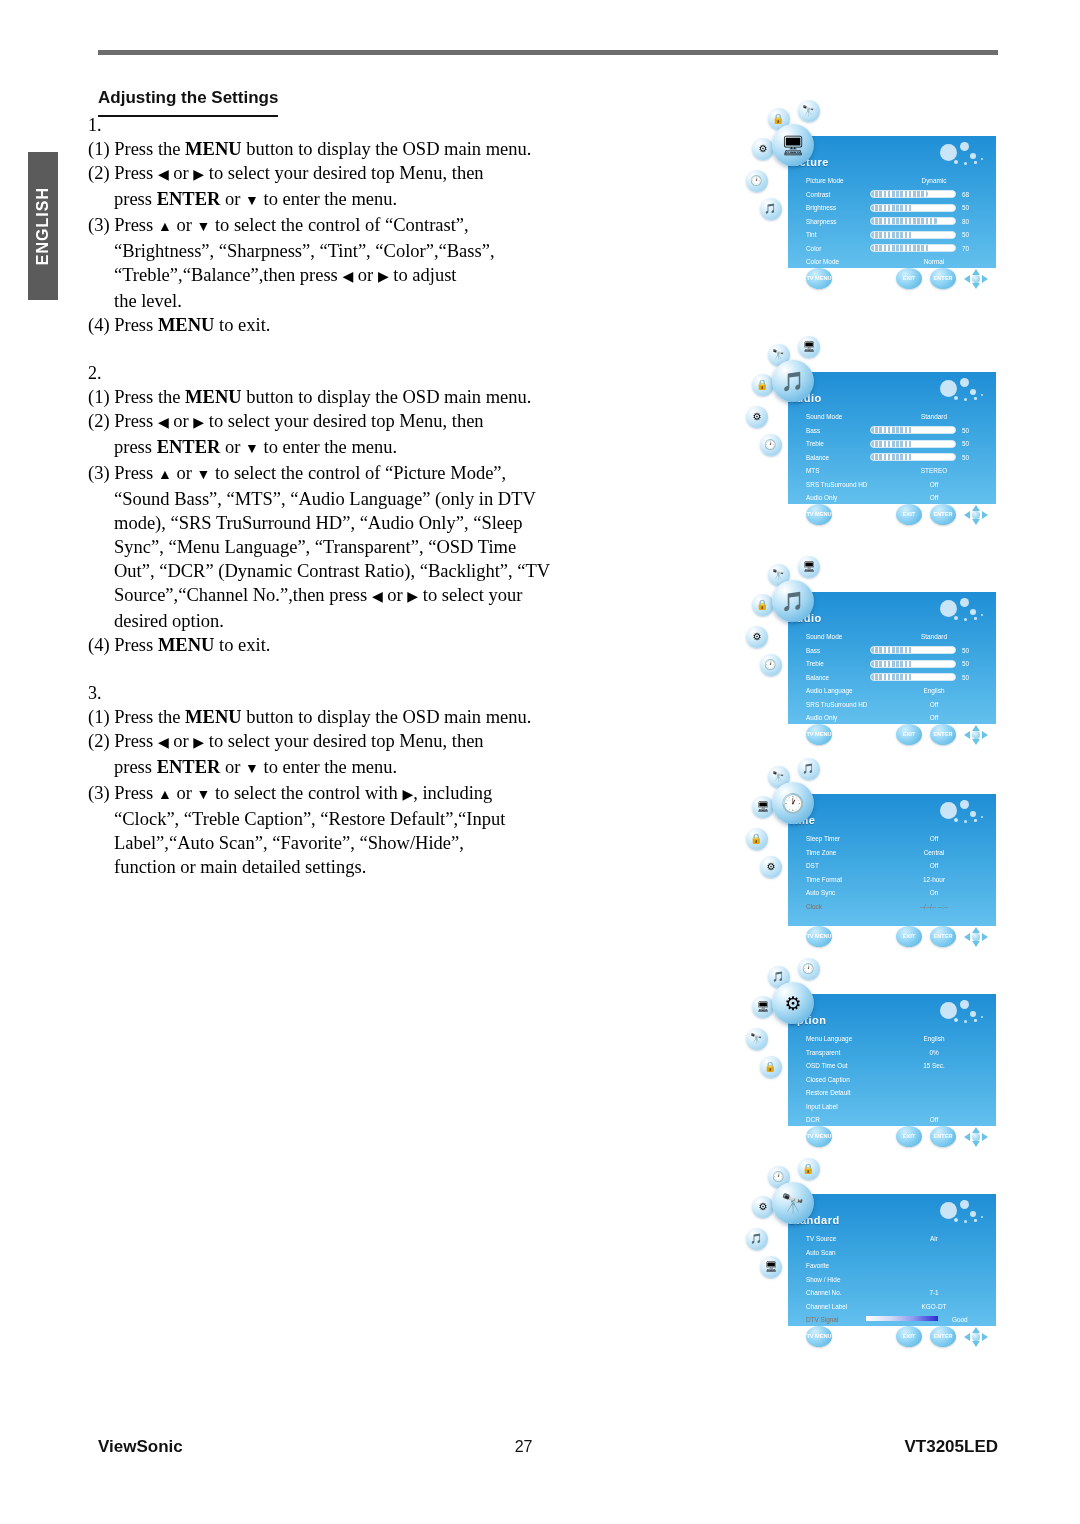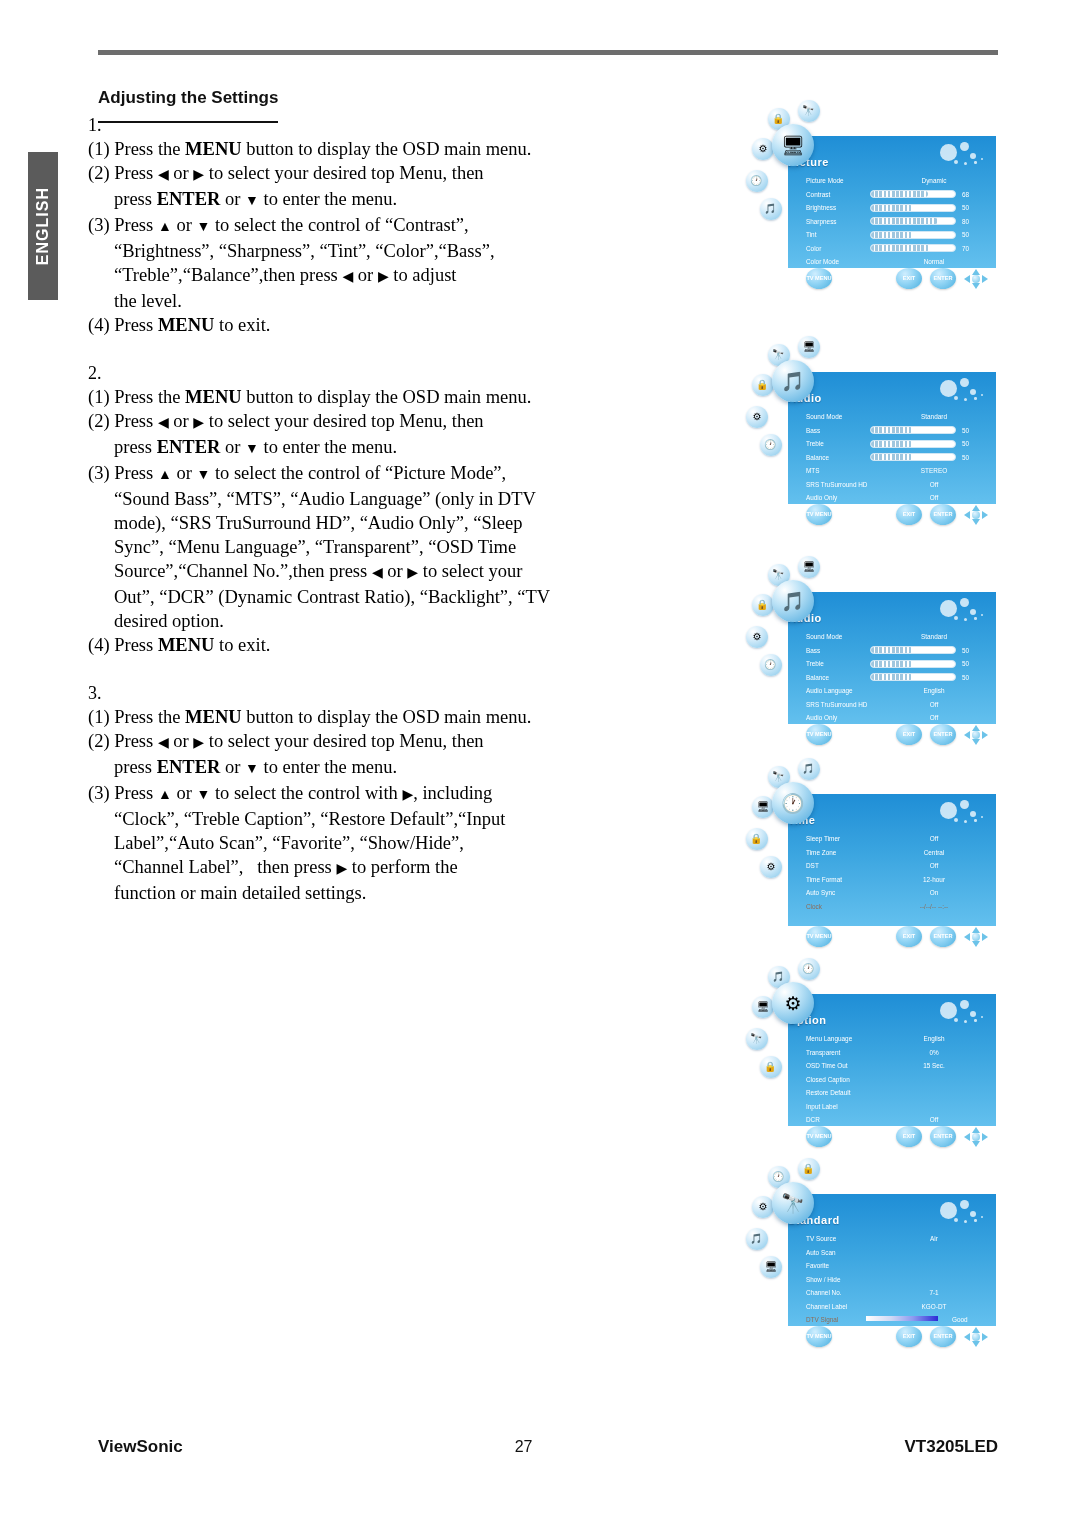--- a/index.html
+++ b/index.html
@@ -39,21 +39,21 @@
     letter-spacing:0px; line-height:30px;
   }
   .title-rule{
     margin-top:6px; height:5px; background:#6d6d6d; width:900px;
   }
   .section-title{
     position:absolute; left:98px; top:88px;
     font-family:"Liberation Sans", sans-serif;
     font-weight:bold; font-size:17px; color:#111;
     border-bottom:2px solid #111;
-    padding-bottom:13px;
+    padding-bottom:7px;
     display:inline-block;
   }
 
   
   .steps{
     position:absolute; left:88px; top:113px; width:620px;
   }
   .step-block{ margin-bottom:0px; }
   .step-num{
     font-size:18px; line-height:24px; padding-left:0px;
@@ -217,35 +217,34 @@
     </div>
     <div class="step-block">
       <div class="step-num">2.</div>
       <div class="step-line">(1) Press the <span class="b">MENU</span> button to display the OSD main menu.</div>
       <div class="step-line">(2) Press <span class="arrow">◀</span> or <span class="arrow">▶</span> to select your desired top Menu, then</div>
       <div class="step-line ind">press <span class="b">ENTER</span> or <span class="arrow">▼</span> to enter the menu.</div>
       <div class="step-line">(3) Press <span class="arrow">▲</span> or <span class="arrow">▼</span> to select the control of “Picture Mode”,</div>
       <div class="step-line ind">“Sound Bass”, “MTS”, “Audio Language” (only in DTV</div>
       <div class="step-line ind">mode), “SRS TruSurround HD”, “Audio Only”, “Sleep</div>
       <div class="step-line ind">Sync”, “Menu Language”, “Transparent”, “OSD Time</div>
+      <div class="step-line ind">Out”, “DCR” (Dynamic Contrast Ratio), “Backlight”, “TV</div>
       <div class="step-line ind">Source”,“Channel No.”,then press <span class="arrow">◀</span> or <span class="arrow">▶</span> to select your</div>
-      <div class="step-line ind">Out”, “DCR” (Dynamic Contrast Ratio), “Backlight”, “TV</div>
       <div class="step-line ind">desired option.</div>
       <div class="step-line">(4) Press <span class="b">MENU</span> to exit.</div>
       <div class="gap"></div>
     </div>
     <div class="step-block">
       <div class="step-num">3.</div>
       <div class="step-line">(1) Press the <span class="b">MENU</span> button to display the OSD main menu.</div>
       <div class="step-line">(2) Press <span class="arrow">◀</span> or <span class="arrow">▶</span> to select your desired top Menu, then</div>
       <div class="step-line ind">press <span class="b">ENTER</span> or <span class="arrow">▼</span> to enter the menu.</div>
       <div class="step-line">(3) Press <span class="arrow">▲</span> or <span class="arrow">▼</span> to select the control with <span class="arrow">▶</span>, including</div>
       <div class="step-line ind">“Clock”, “Treble Caption”, “Restore Default”,“Input</div>
       <div class="step-line ind">Label”,“Auto Scan”, “Favorite”, “Show/Hide”,</div>
-      <div class="step-line ind">“Channel Label”,   then press <span class="arrow">▶</span> to perform the</div>
       <div class="step-line ind">function or main detailed settings.</div>
     </div>
   </div>
 
 <div id="osd-host">
     <div class="osd" style="left: 746px; top: 98px;">
       <div class="osd-panel">
         <div class="osd-title">Picture</div>
         <div class="bubbles">
           <span class="bub" style="left: 0px; top: 2px; width: 17px; height: 17px;"></span>

